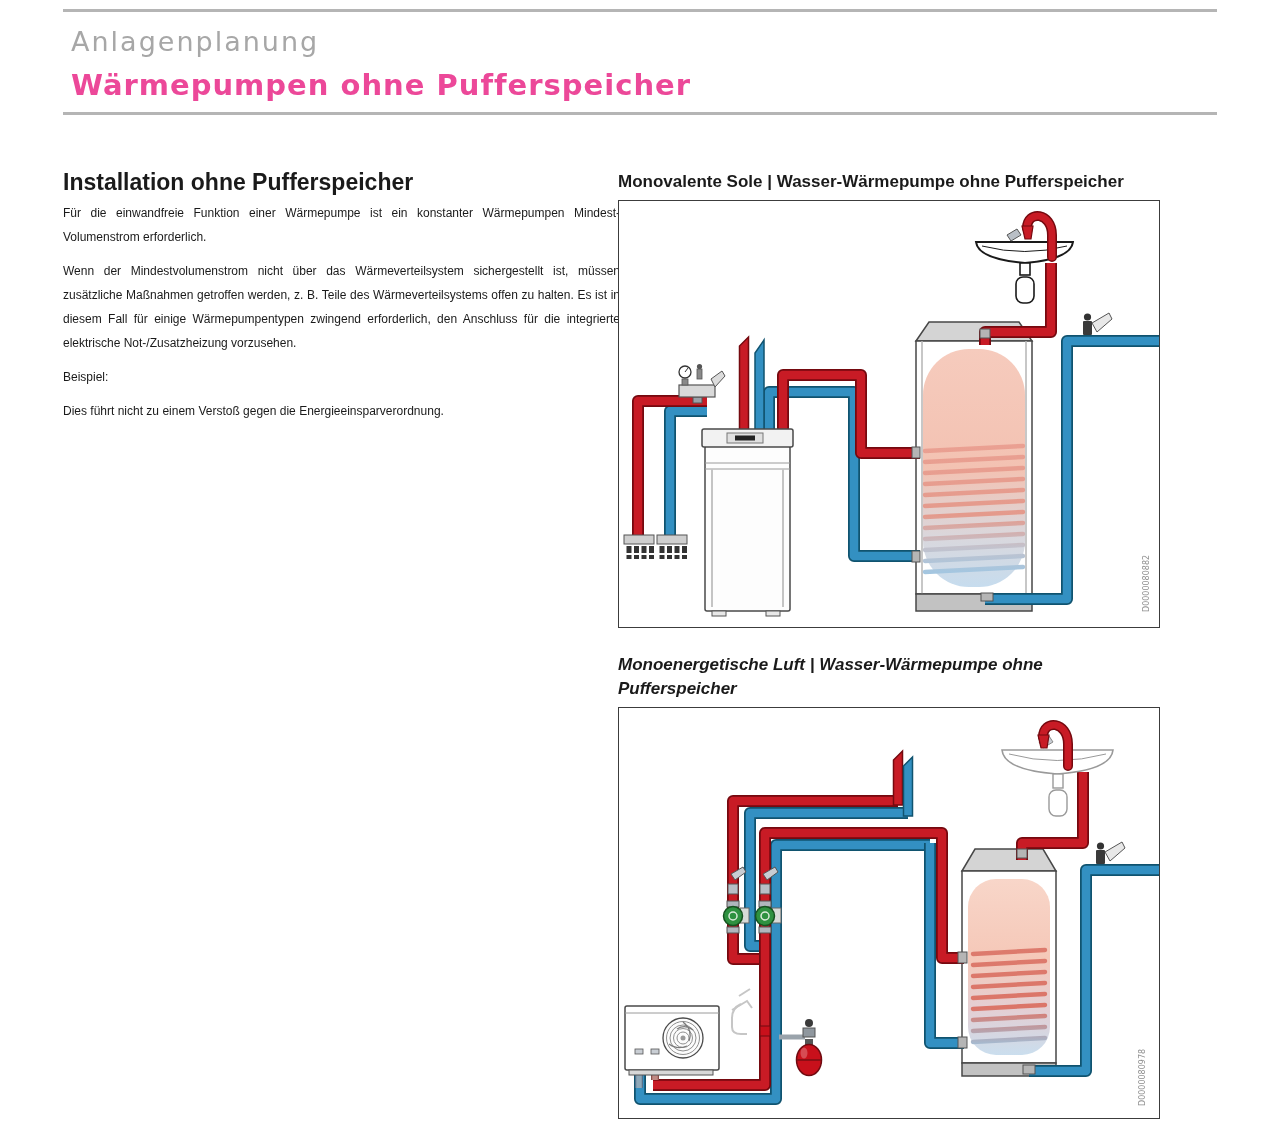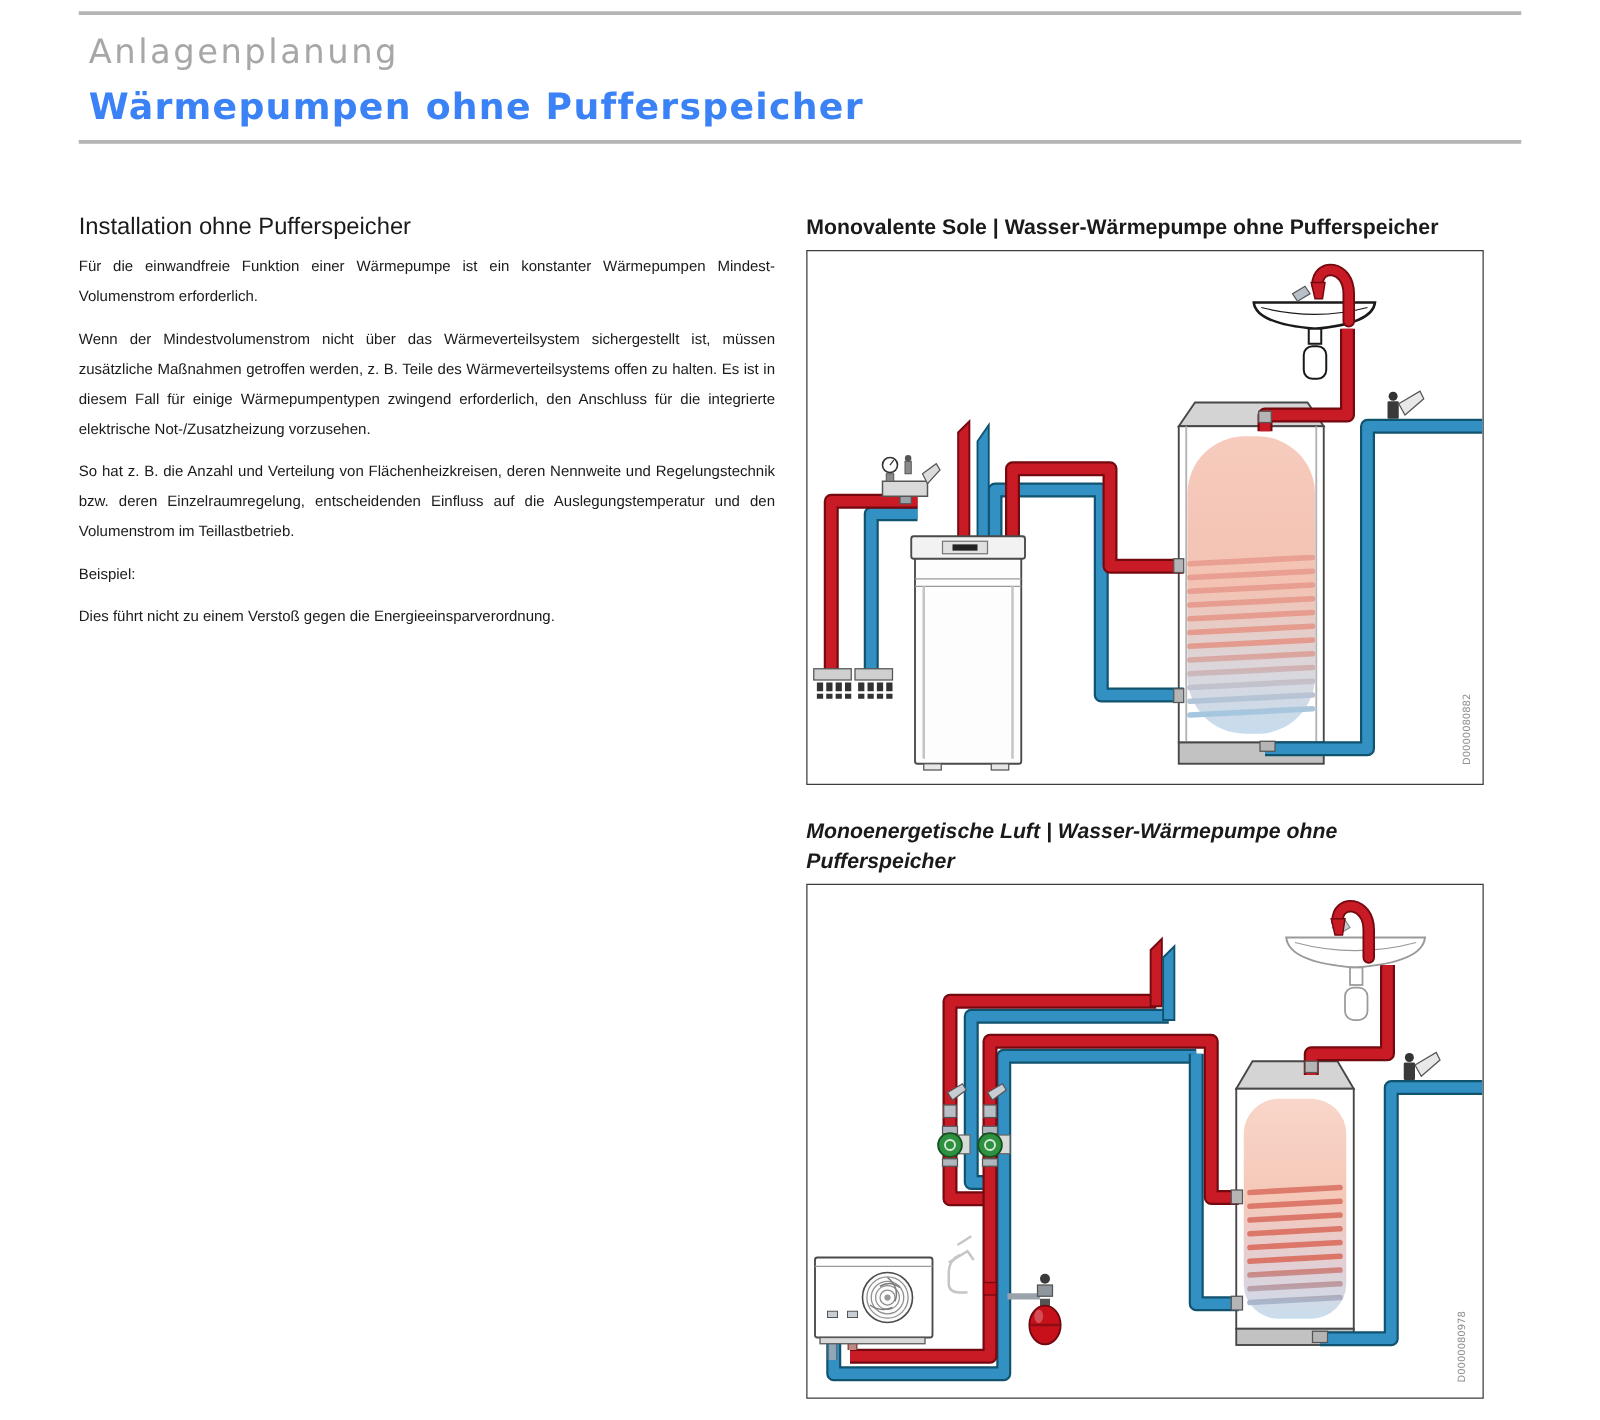--- a/index.html
+++ b/index.html
@@ -4,26 +4,26 @@
 <style>
   html,body{margin:0;padding:0;background:#fff;}
   .page{position:relative;width:1280px;height:1136px;background:#ffffff;overflow:hidden;
         font-family:"Liberation Sans",sans-serif;color:#1a1a1a;}
   .rule{position:absolute;left:63px;width:1154px;height:3px;background:#b5b5b5;}
   .rule-top{top:9px;}
   .rule-mid{top:112px;}
   .kicker{position:absolute;left:71px;top:26px;font-family:"DejaVu Sans",sans-serif;
           font-size:27px;letter-spacing:2px;color:#a7a7a7;font-weight:400;}
   .title{position:absolute;left:71px;top:68px;margin:0;font-family:"DejaVu Sans",sans-serif;
-         font-size:29px;letter-spacing:1px;color:#3b82f6;font-weight:700;}
+         font-size:29px;letter-spacing:1px;color:#ec4899;font-weight:700;}
   .col-left{position:absolute;left:63px;top:170px;width:557px;}
-  .col-left h3{margin:0 0 7px 0;font-size:19px;line-height:24px;font-weight:400;}
+  .col-left h3{margin:0 0 7px 0;font-size:23px;line-height:24px;font-weight:700;}
   .col-left p{margin:0 0 10px 0;font-size:12px;line-height:24px;text-align:justify;
               hyphens:manual;-webkit-hyphens:manual;}
-  .col-right{position:absolute;left:645px;top:170px;width:540px;}
+  .col-right{position:absolute;left:618px;top:170px;width:540px;}
   .figtitle{font-size:17px;line-height:24px;font-weight:700;margin:0 0 6px 0;}
   .figtitle-2{margin-top:25px;font-style:italic;}
   .frame{width:540px;border:1.5px solid #3c3c3c;box-sizing:content-box;background:#fff;}
   .frame svg{display:block;}
   
   .po-r{fill:none;stroke:#75090f;stroke-width:12;stroke-linejoin:round;}
   .pi-r{fill:none;stroke:#c81b25;stroke-width:8.5;stroke-linejoin:round;}
   .po-b{fill:none;stroke:#10536f;stroke-width:12;stroke-linejoin:round;}
   .pi-b{fill:none;stroke:#3390c2;stroke-width:8.5;stroke-linejoin:round;}
   .fo-r{fill:none;stroke:#75090f;stroke-width:10;stroke-linecap:round;}
@@ -39,21 +39,20 @@
 <div class="page">
   <div class="rule rule-top"></div>
   <div class="kicker">Anlagenplanung</div>
   <h1 class="title">Wärmepumpen ohne Pufferspeicher</h1>
   <div class="rule rule-mid"></div>
 
   <div class="col-left">
     <h3>Installation ohne Pufferspeicher</h3>
     <p>Für die einwandfreie Funktion einer Wärmepumpe ist ein kons­tanter Wärmepumpen Mindest-Volumenstrom erforderlich.</p>
     <p>Wenn der Mindestvolumenstrom nicht über das Wärmeverteilsys­tem sichergestellt ist, müssen zusätzliche Maßnahmen getroffen werden, z. B. Teile des Wärmeverteilsystems offen zu halten. Es ist in diesem Fall für einige Wärmepumpentypen zwingend erfor­derlich, den Anschluss für die integrierte elektrische Not-/Zusatz­heizung vorzusehen.</p>
-    <p>So hat z. B. die Anzahl und Verteilung von Flächenheizkreisen, deren Nennweite und Regelungstechnik bzw. deren Einzelraum­regelung, entscheidenden Einfluss auf die Auslegungstemperatur und den Volumenstrom im Teillastbetrieb.</p>
     <p>Beispiel:</p>
     <p>Dies führt nicht zu einem Verstoß gegen die Energieeinsparverordnung.</p>
   </div>
 
   <div class="col-right">
     <div class="figtitle">Monovalente Sole | Wasser-Wärmepumpe ohne Pufferspeicher</div>
 
     <div class="frame">
     <svg width="540" height="426" viewBox="0 0 540 426">
       <defs>

